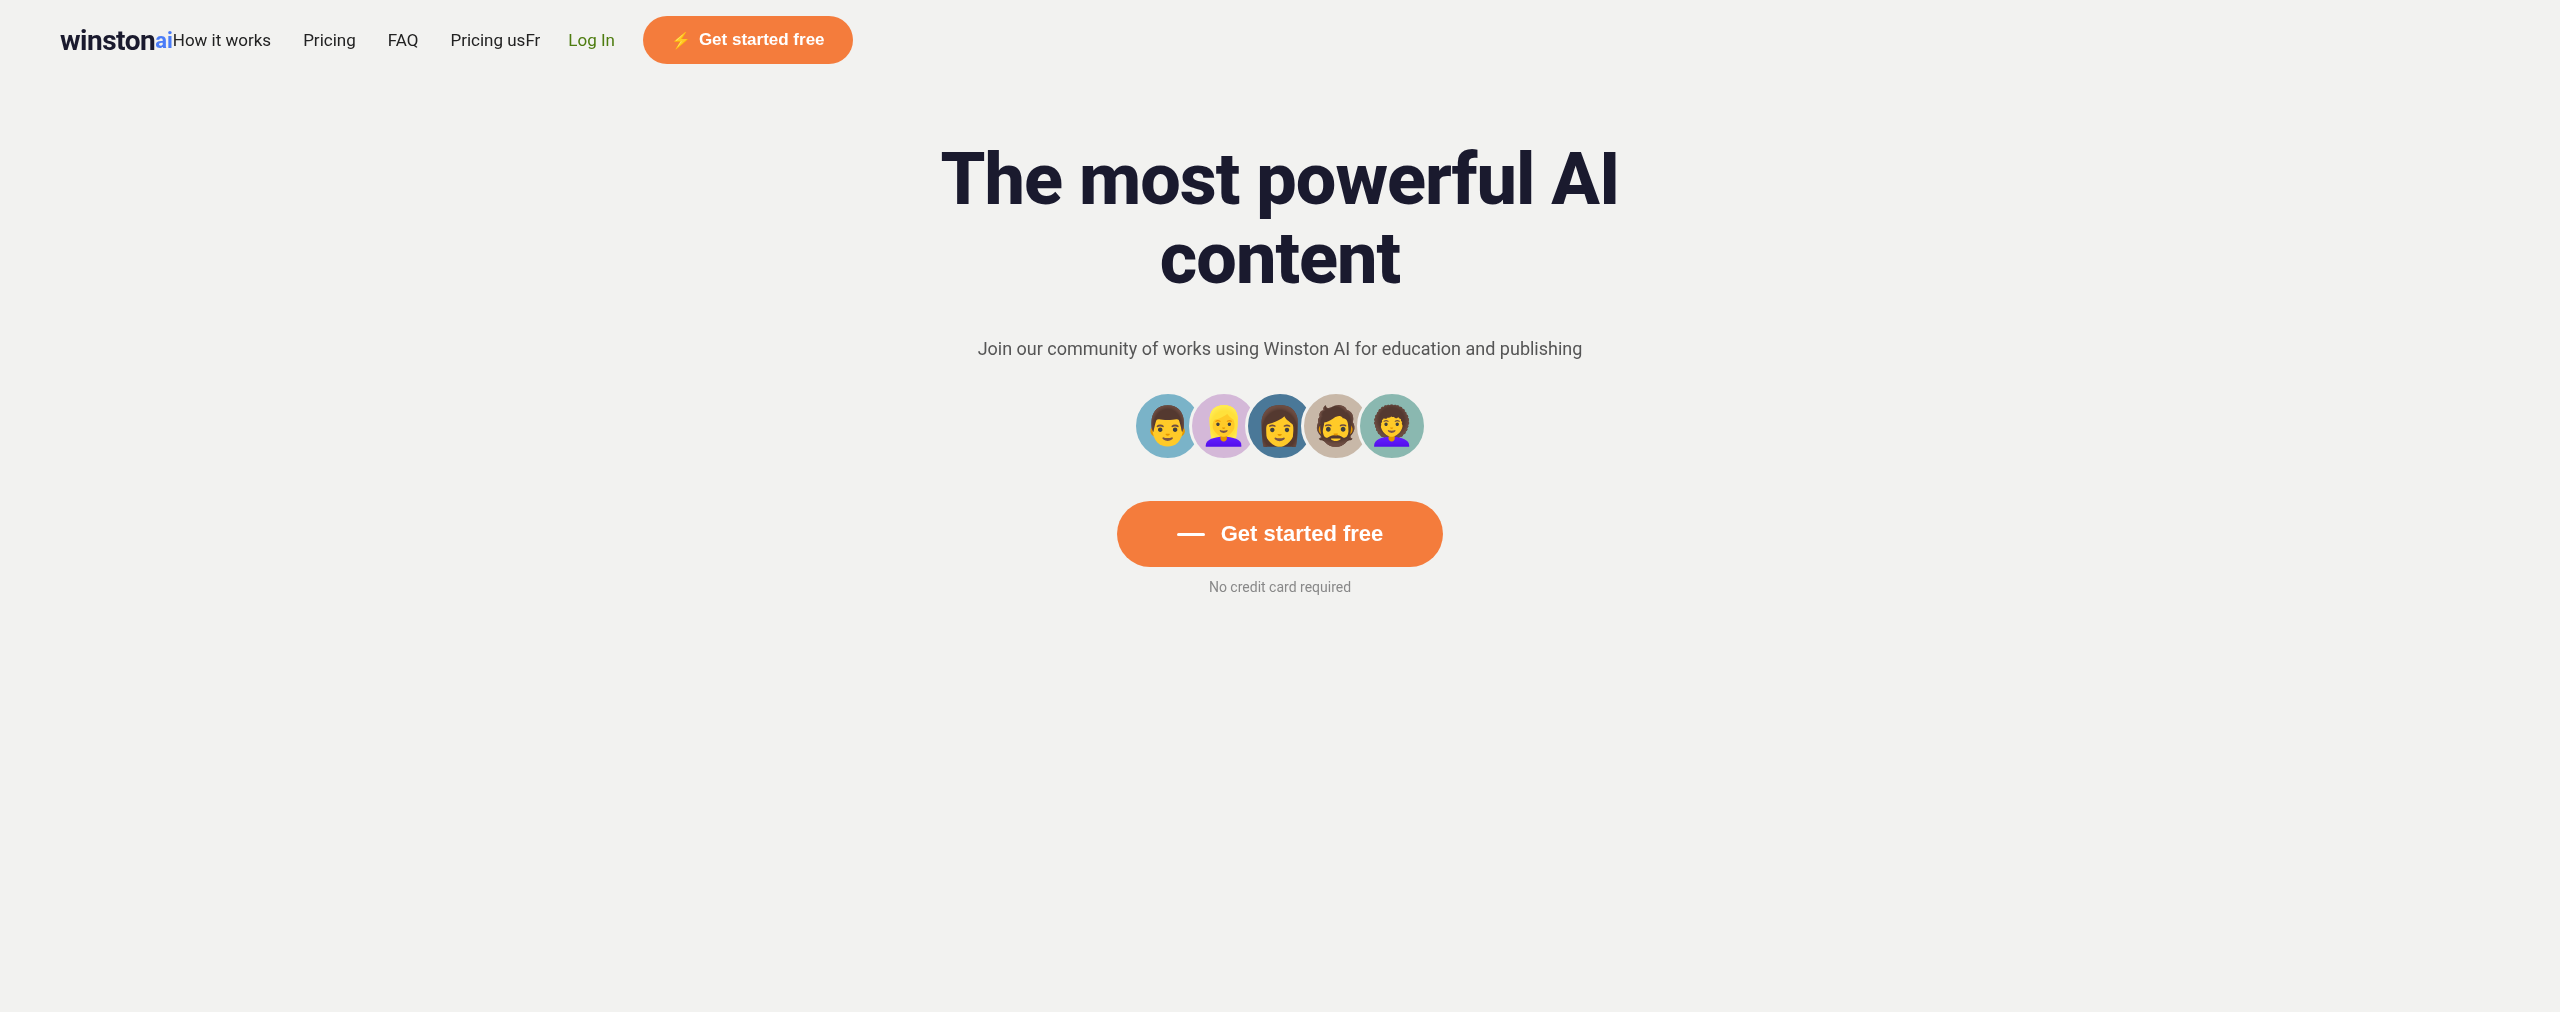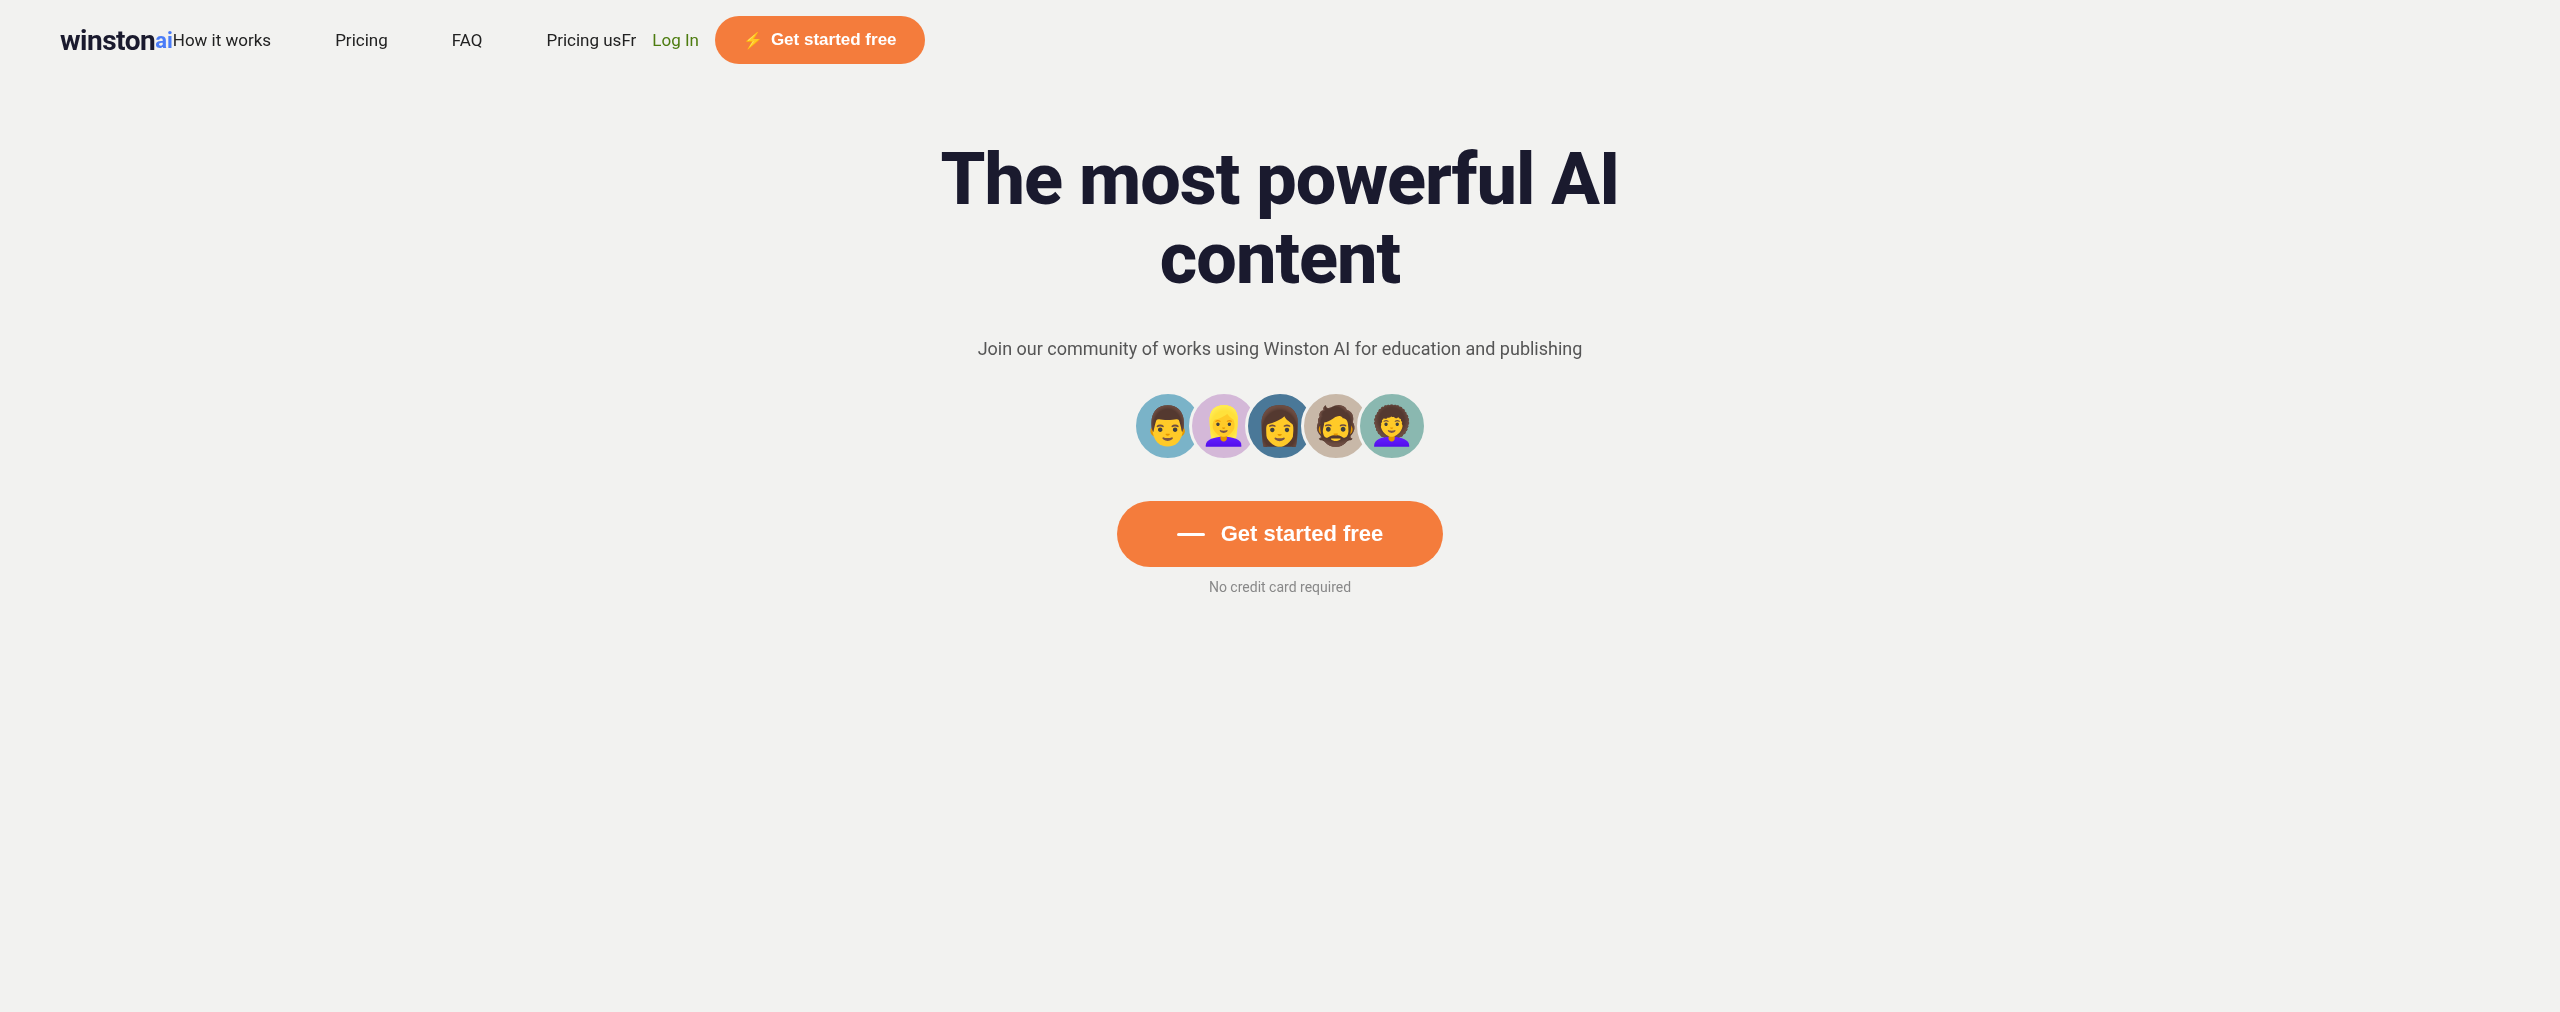--- a/index.html
+++ b/index.html
@@ -39,35 +39,35 @@
 
     .logo-text-ai {
       font-size: 22px;
       font-weight: 700;
       color: #4a7cf7;
     }
 
     .navbar-center {
       display: flex;
       align-items: center;
-      gap: 64px;
+      gap: 32px;
     }
 
     .nav-link {
       font-size: 17px;
       color: #222;
       text-decoration: none;
       cursor: pointer;
       font-weight: 400;
     }
 
     .navbar-right {
       display: flex;
       align-items: center;
-      gap: 16px;
+      gap: 28px;
     }
 
     .nav-lang {
       font-size: 17px;
       color: #222;
       cursor: pointer;
     }
 
     .nav-login {
       font-size: 17px;

